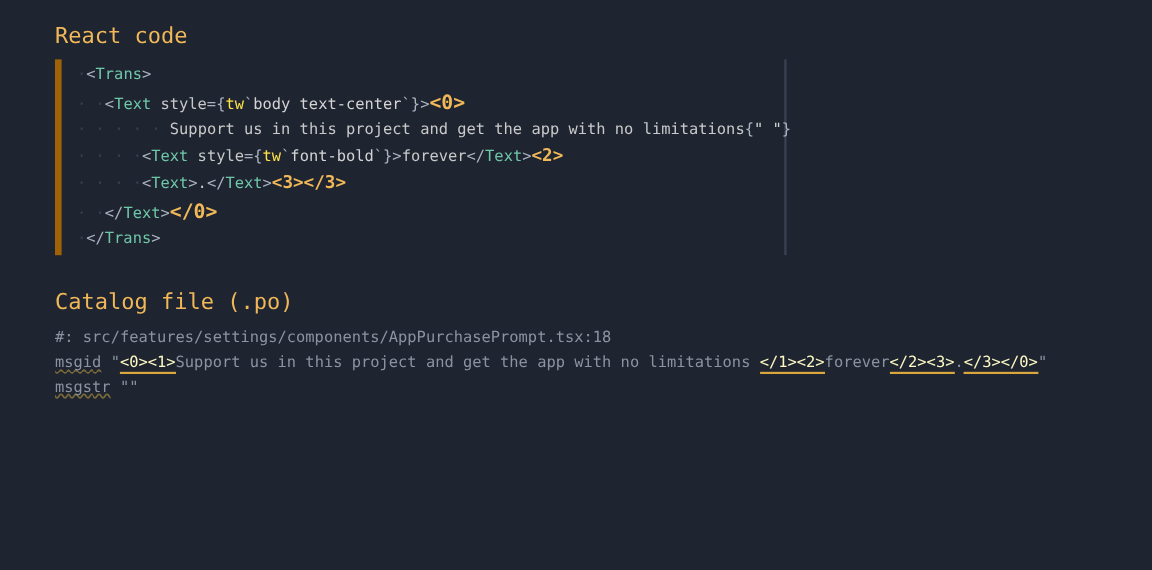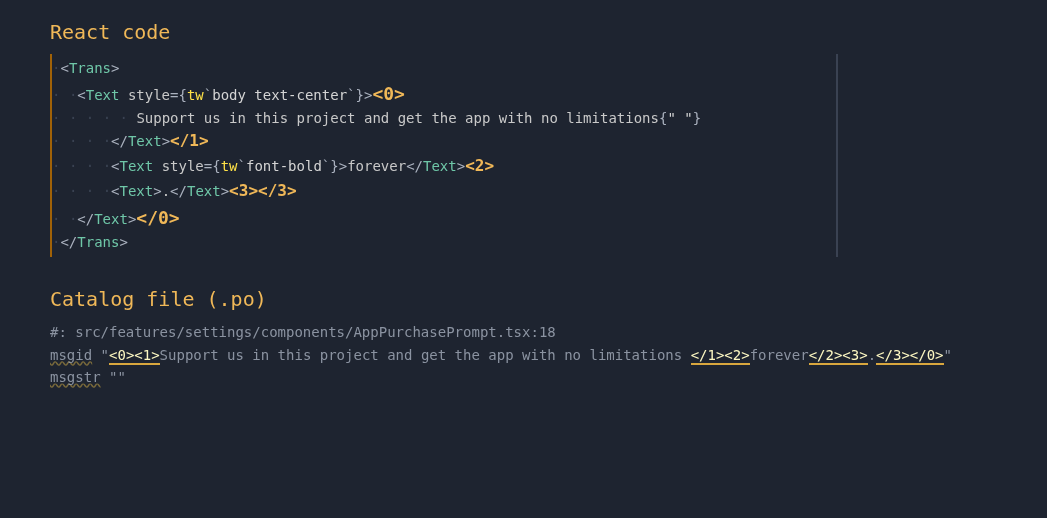--- a/index.html
+++ b/index.html
@@ -14,24 +14,24 @@
       overflow: hidden;
     }
     .heading {
       color: #f0b858;
       font-weight: normal;
       font-size: 20px;
       margin-bottom: 10px;
     }
     .section2 { margin-top: 30px; }
     .code-block {
-      border-left: 2px solid #a16207;
+      border-left: 6px solid #a16207;
       border-right: 2px solid #3a4252;
-      padding: 4px 0;
-      width: 788px;
+      padding: 4px 14px;
+      width: 665px;
     }
     .line {
       white-space: pre;
       line-height: 1.55;
       color: #c9c9c9;
     }
     .indent-guide { color: #3a4252; }
     .punct { color: #abb2bf; }
     .tag { color: #6fc7a8; }
     .attr { color: #c9c9c9; }
@@ -63,21 +63,20 @@
 
 <div class="code-block">
 
   <div class="line"><span class="indent-guide">·</span><span class="punct">&lt;</span><span class="tag">Trans</span><span class="punct">&gt;</span></div>
 
   <div class="line"><span class="indent-guide">·</span> <span class="indent-guide">·</span><span class="punct">&lt;</span><span class="tag">Text</span> <span class="attr">style</span><span class="punct">={</span><span class="tw">tw</span><span class="punct">`</span><span class="str-token">body text-center</span><span class="punct">`}&gt;</span><span class="marker marker-big">&lt;0&gt;</span></div>
 
 
   <div class="line"><span class="indent-guide">·</span> <span class="indent-guide">·</span> <span class="indent-guide">·</span> <span class="indent-guide">·</span> <span class="indent-guide">·</span> <span class="txt">Support us in this project and get the app with no limitations</span><span class="punct">{</span><span class="str-token">" "</span><span class="punct">}</span></div>
 
-  <div class="line"><span class="indent-guide">·</span> <span class="indent-guide">·</span> <span class="indent-guide">·</span> <span class="indent-guide">·</span><span class="punct">&lt;/</span><span class="tag">Text</span><span class="punct">&gt;</span><span class="marker">&lt;/1&gt;</span></div>
 
   <div class="line"><span class="indent-guide">·</span> <span class="indent-guide">·</span> <span class="indent-guide">·</span> <span class="indent-guide">·</span><span class="punct">&lt;</span><span class="tag">Text</span> <span class="attr">style</span><span class="punct">={</span><span class="tw">tw</span><span class="punct">`</span><span class="str-token">font-bold</span><span class="punct">`}&gt;</span><span class="txt">forever</span><span class="punct">&lt;/</span><span class="tag">Text</span><span class="punct">&gt;</span><span class="marker">&lt;2&gt;</span></div>
 
   <div class="line"><span class="indent-guide">·</span> <span class="indent-guide">·</span> <span class="indent-guide">·</span> <span class="indent-guide">·</span><span class="punct">&lt;</span><span class="tag">Text</span><span class="punct">&gt;</span><span class="txt">.</span><span class="punct">&lt;/</span><span class="tag">Text</span><span class="punct">&gt;</span><span class="marker">&lt;3&gt;</span><span class="marker">&lt;/3&gt;</span></div>
 
   <div class="line"><span class="indent-guide">·</span> <span class="indent-guide">·</span><span class="punct">&lt;/</span><span class="tag">Text</span><span class="punct">&gt;</span><span class="marker marker-big">&lt;/0&gt;</span></div>
 
   <div class="line"><span class="indent-guide">·</span><span class="punct">&lt;/</span><span class="tag">Trans</span><span class="punct">&gt;</span></div>
 
 </div>

